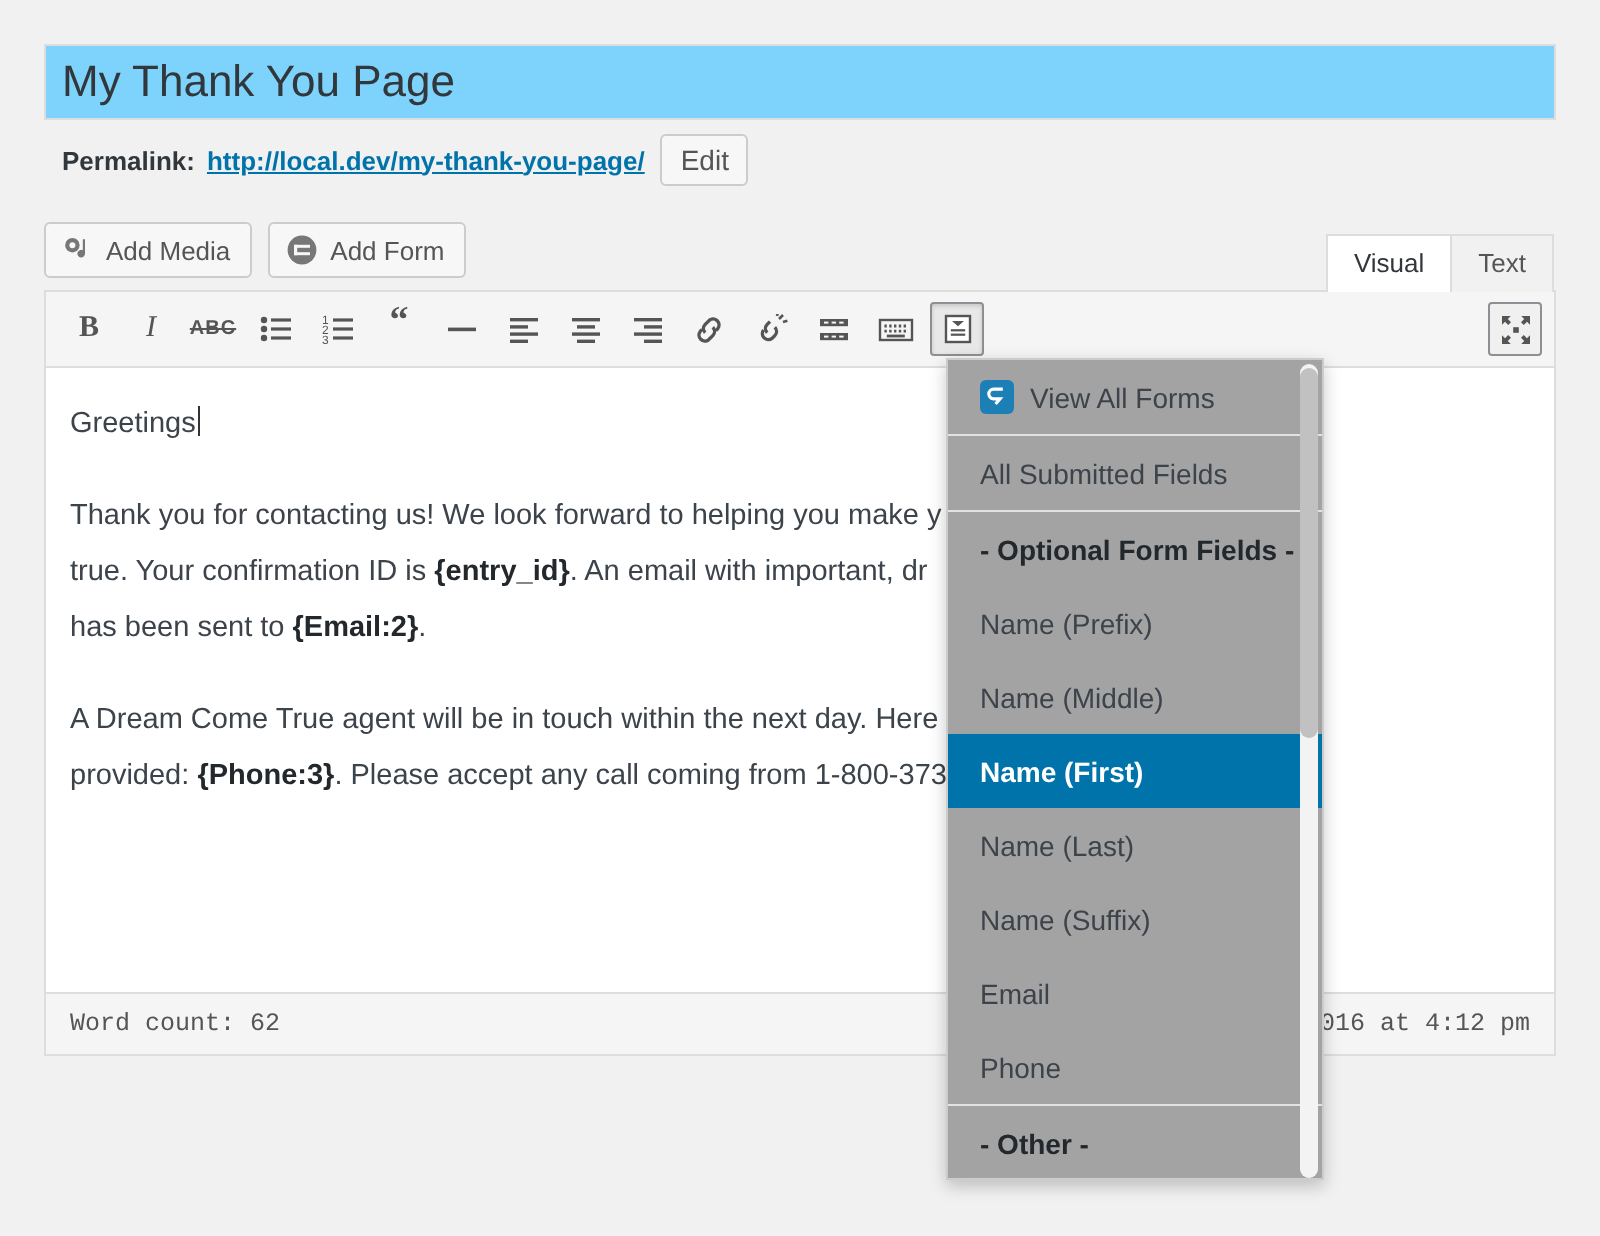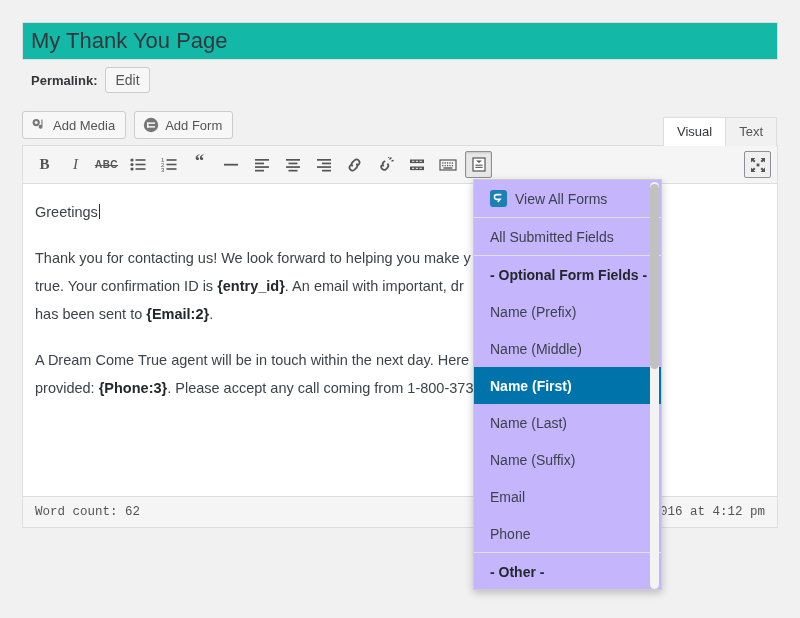--- a/index.html
+++ b/index.html
@@ -10,21 +10,21 @@
     font-family: "Liberation Sans", sans-serif;
     overflow: hidden;
   }
   #root { position: relative; width: 800px; height: 618px; }
 
   
   .title-wrap { position: absolute; left: 22px; top: 22px; width: 756px; height: 38px; }
   .title-input {
     width: 100%; height: 100%;
     border: 1px solid #ddd;
-    background: #14b8a6;
+    background: #7dd3fc;
     font-family: "Liberation Sans", sans-serif;
     font-size: 22px; color: #32373c;
     padding: 3px 8px;
     outline: none;
     border-radius: 0;
   }
 
   
   .permalink-row {
     position: absolute; left: 31px; top: 68px;
@@ -108,21 +108,21 @@
     position: absolute; bottom: 0; left: 0; right: 0; height: 31px;
     border-top: 1px solid #ddd; background: #f5f5f5;
     display: flex; align-items: center; justify-content: space-between;
     padding: 0 12px; font-size: 12.5px; color: #555; font-family: Liberation Mono, monospace;
   }
 
   
   .dropdown {
     position: absolute; left: 473px; top: 179px;
     width: 189px; height: 411px;
-    background: #c4b5fd; border: 1px solid #ccc;
+    background: #a3a3a3; border: 1px solid #ccc;
     box-shadow: 0 3px 8px rgba(0,0,0,.22);
     overflow: hidden; z-index: 50;
   }
   .dd-list { list-style: none; margin: 0; padding: 0; }
   .dd-item {
     padding: 8px 16px; font-size: 14px; color: #3c434a; cursor: pointer;
     white-space: nowrap; display: flex; align-items: center; gap: 8px;
     height: 37px;
   }
   .dd-item.selected { background: #0073aa; color: #fff; font-weight: bold; }
@@ -148,20 +148,21 @@
 <body>
 
 <div id="root">
 
   <div class="title-wrap">
     <input class="title-input" type="text" placeholder="Enter title here" value="My Thank You Page" style="">
   </div>
 
   <div class="permalink-row">
     <span class="permalink-label">Permalink:</span>
+    <a class="permalink-link">http://local.dev/my-thank-you-page/</a>
     <button class="edit-btn">Edit</button>
   </div>
 
   <div class="media-row">
     <button class="media-btn">
       <span>
         <svg width="16" height="16" viewBox="0 0 16 16" fill="#777">
           <circle cx="5.2" cy="5.6" r="3.6"></circle>
           <circle cx="5.2" cy="5.6" r="1.5" fill="#f7f7f7"></circle>
           <path d="M10.4 2.6 h1.1 v7.2 a1.9 1.9 0 1 1 -1.1 -1.7 z"></path>

